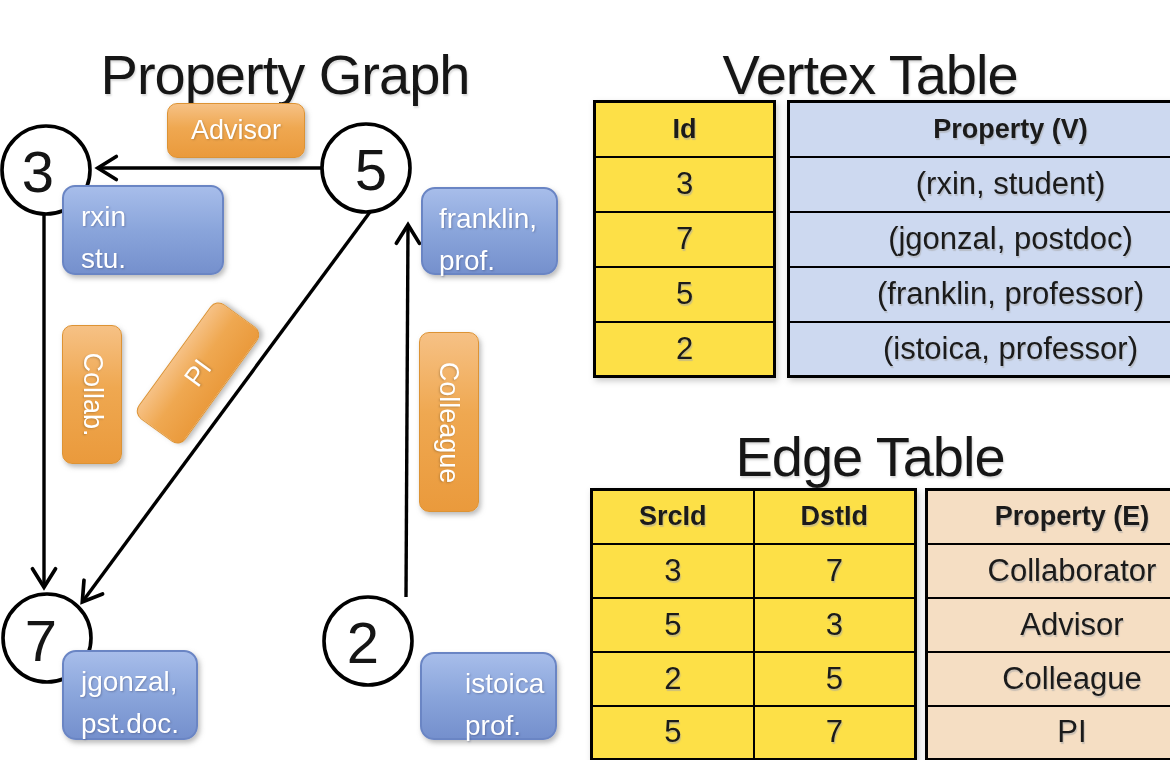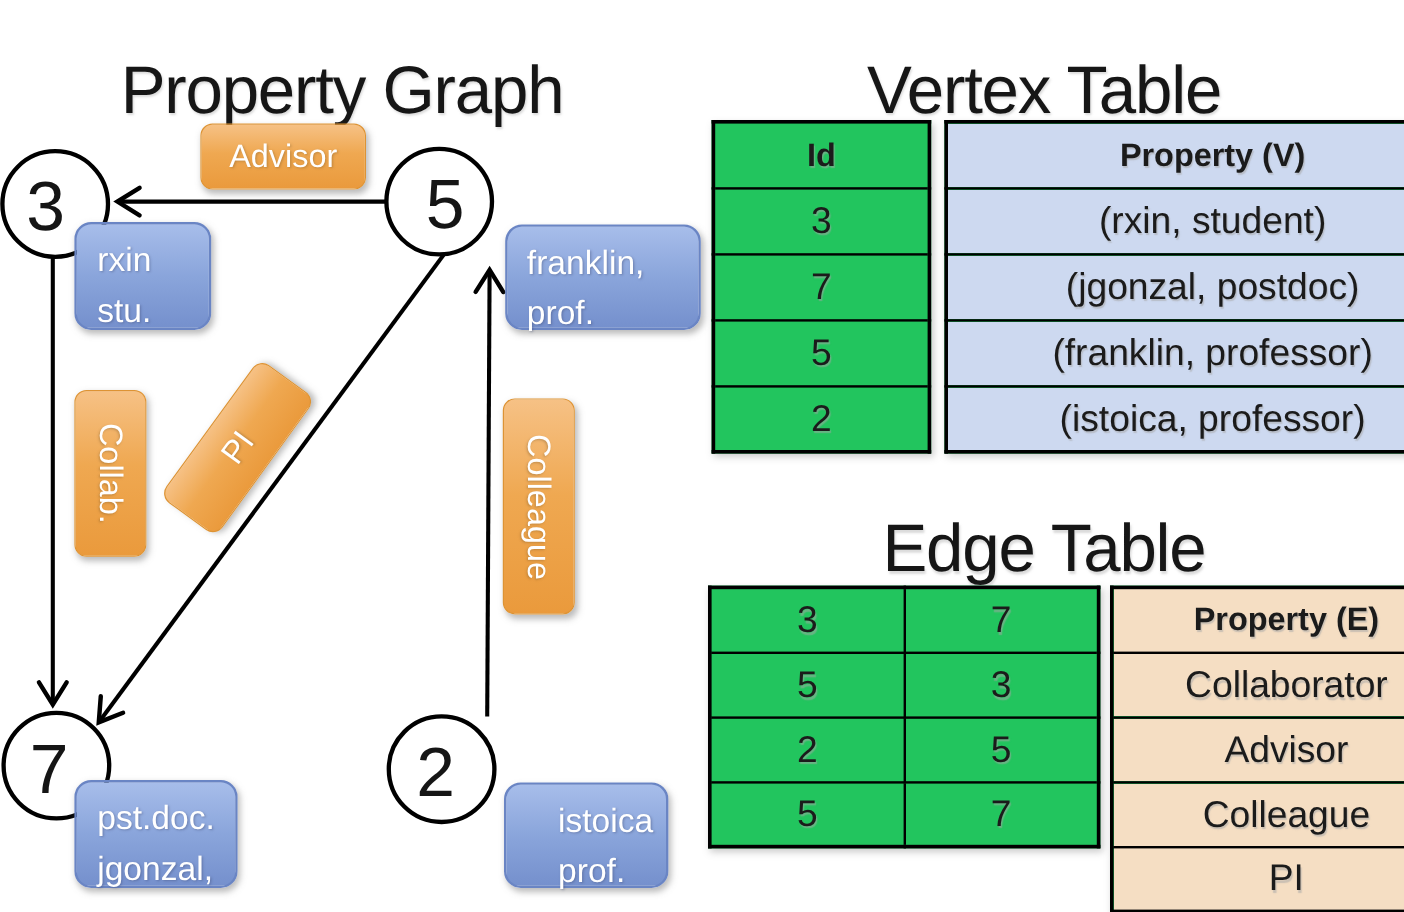--- a/index.html
+++ b/index.html
@@ -45,21 +45,21 @@
     border:2px solid #6a85c4; border-radius:14px;
     color:#fff; font-size:28px; line-height:42px;
     padding:9px 0 0 17px; box-sizing:border-box;
     box-shadow:2px 3px 5px rgba(120,120,120,0.5);
     text-shadow:1px 1px 2px rgba(60,70,110,0.4);
   }
 
   
   table.tbl {
     position:absolute; border-collapse:collapse; table-layout:fixed;
-    border:3px solid #000; background:#22c55e;
+    border:3px solid #000; background:#fde047;
     box-shadow:2px 3px 6px rgba(140,140,140,0.45);
   }
   table.tbl td {
     border:2px solid #000; text-align:center; vertical-align:middle;
     font-size:31px; color:#1b1b1b; padding:0; overflow:hidden;
     text-shadow:1px 2px 1px rgba(165,165,165,0.55);
   }
   table.tbl tr.hdr td { font-weight:bold; font-size:27px; }
   table.tbl.blue td  { background:#cdd9f0; }
   table.tbl.peach td { background:#f5dec3; }
@@ -113,31 +113,31 @@
   </div>
 
   <div class="ebox" id="edge-label-pi" style="left:127px; top:344px; width:140px; height:56px;">
     <span>PI</span>
   </div>
 
   <div class="ebox" style="left:419px; top:332px; width:58px; height:178px;">
     <span class="vtext">Colleague</span>
   </div>
 
-  <div class="vbox" style="left:62px; top:185px; width:114px; height:90px;">
+  <div class="vbox" style="left:62px; top:185px; width:162px; height:90px;border-radius:13px;">
     <div>rxin</div>
     <div>stu.</div>
   </div>
-  <div class="vbox" style="left:421px; top:187px; width:163px; height:88px;padding-left:16px;">
+  <div class="vbox" style="left:421px; top:187px; width:137px; height:88px;padding-left:16px;">
     <div>franklin,</div>
     <div>prof.</div>
   </div>
   <div class="vbox" style="left:62px; top:650px; width:136px; height:90px;">
+    <div>jgonzal,</div>
     <div>pst.doc.</div>
-    <div>jgonzal,</div>
   </div>
   <div class="vbox" style="left:420px; top:652px; width:137px; height:88px;padding-left:43px;">
     <div>istoica</div>
     <div>prof.</div>
   </div>
 
   <table class="tbl" id="vertex-id-table">
     <tbody>
         <tr class="hdr">
           <td>Id</td>
@@ -172,20 +172,24 @@
           <td>(franklin, professor)</td>
         </tr>
     <tr>
           <td>(istoica, professor)</td>
         </tr>
   </tbody>
     </table>
 
   <table class="tbl" id="edge-srcdst-table">
     <tbody>
+        <tr class="hdr">
+      <td>SrcId</td>
+      <td>DstId</td>
+    </tr>
     <tr>
       <td>3</td>
       <td>7</td>
     </tr>
     <tr>
       <td>5</td>
       <td>3</td>
     </tr>
     <tr>
       <td>2</td>

